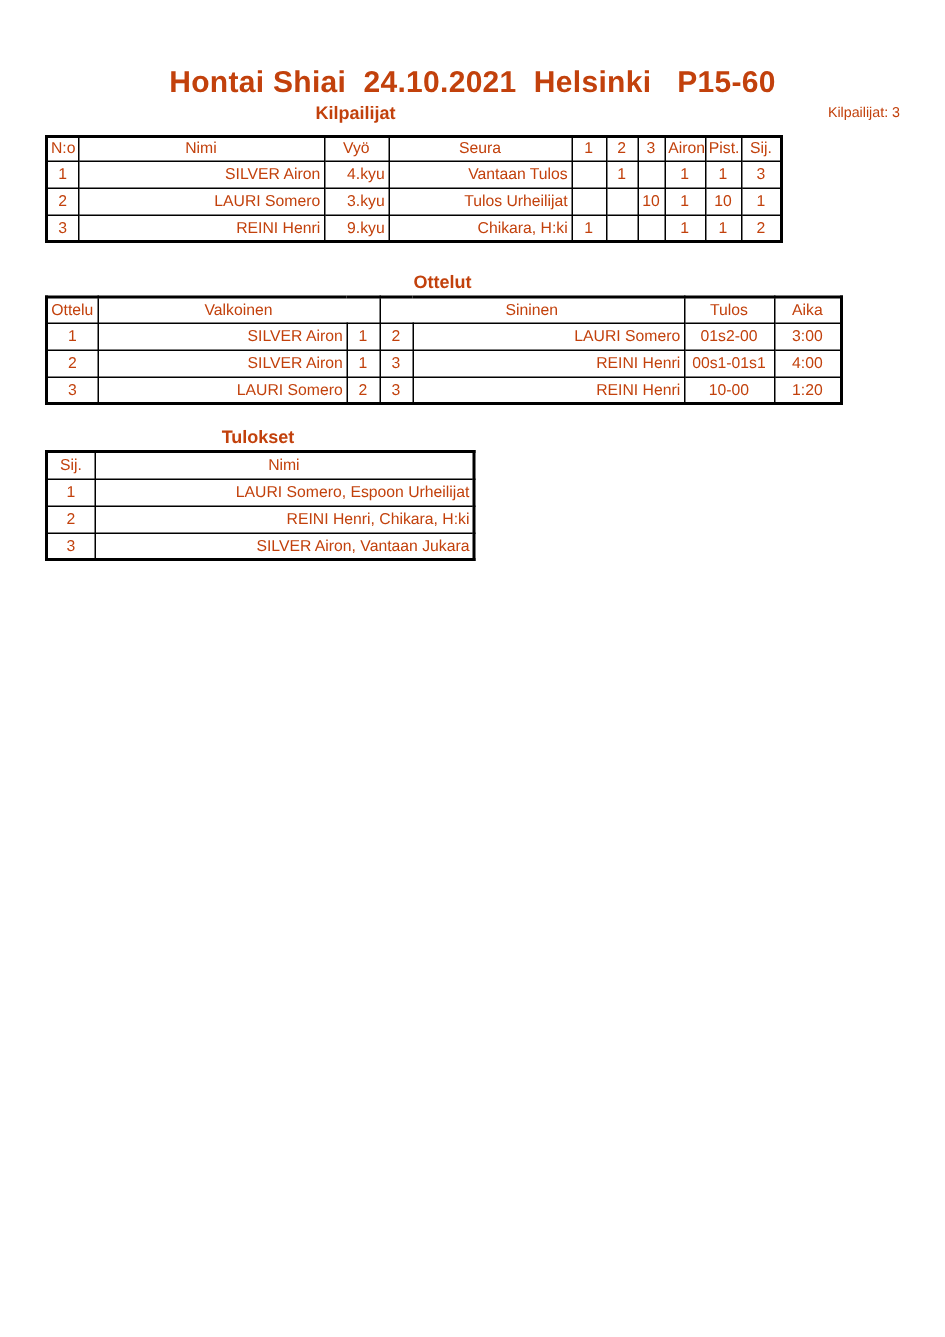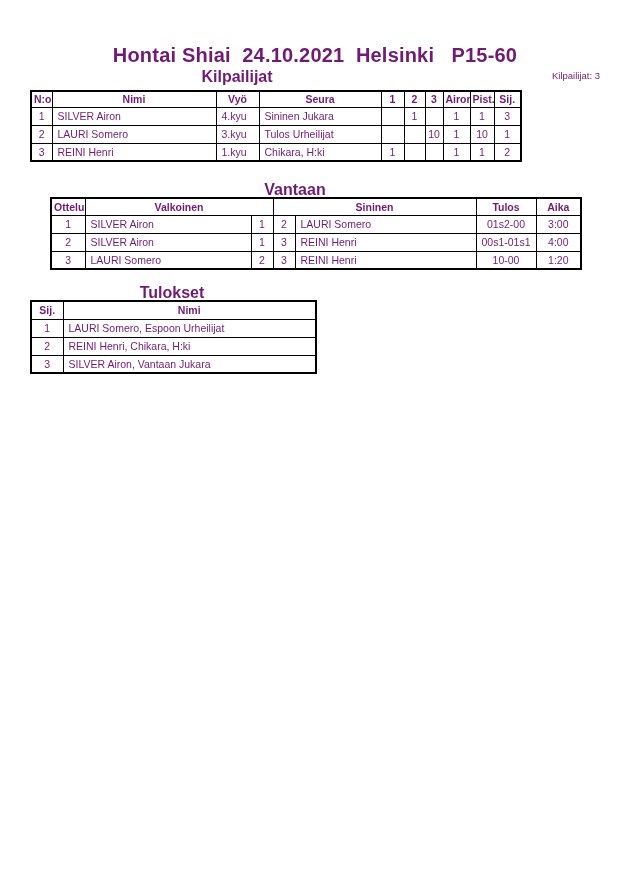--- a/index.html
+++ b/index.html
@@ -2,58 +2,58 @@
 <html><head>
 <meta charset="utf-8">
 <style>
   * { margin:0; padding:0; box-sizing:border-box; }
   html,body { background:#ffffff; }
   .page {
     position:relative;
     width:630px; height:891px;
     background:#ffffff;
     font-family:"Liberation Sans","DejaVu Sans",sans-serif;
-    color:#701a75;
+    color:#c2410c;
     overflow:hidden;
   }
   .title {
     position:absolute; top:44px; left:0; width:100%;
     text-align:center; font-weight:700; font-size:20px;
     white-space:pre; letter-spacing:0.2px;
   }
   .sec-heading {
     position:absolute; transform:translateX(-50%);
-    font-weight:700; font-size:16px; white-space:nowrap;
+    font-weight:700; font-size:12px; white-space:nowrap;
   }
   #h-kilpailijat { top:68px;  left:237px; }
   #h-ottelut     { top:181px; left:295px; }
   #h-tulokset    { top:284px; left:172px; }
   .count {
     position:absolute; top:70px; right:30px;
     font-size:9.5px;
     margin-left:32px;
   }
   table {
     position:absolute; border-collapse:collapse; table-layout:fixed;
     background:#ffffff; border:2px solid #000;
   }
   th, td {
     border:1px solid #000;
     font-size:10.5px;
     padding:0 2px;
     white-space:nowrap; overflow:hidden;
     vertical-align:middle;
   }
-  th { font-weight:700; text-align:center; }
-  .tl { text-align:left; padding-left:5px; }
+  th { font-weight:400; text-align:center; }
+  .tl { text-align:right; padding-left:5px; }
   .tc { text-align:center; }
   #t-kilpailijat { left:30px; top:90px;  width:490px; }
   #t-kilpailijat thead tr { height:16px; }
   #t-kilpailijat tbody tr { height:18px; }
-  #t-ottelut     { left:30px; top:197px; width:530px;margin-left:20px; }
+  #t-ottelut     { left:30px; top:197px; width:530px; }
   #t-ottelut thead tr { height:17px; }
   #t-ottelut tbody tr { height:18px; }
   #t-tulokset    { left:30px; top:300px; width:285px; }
   #t-tulokset tr { height:18px; }
 </style>
 </head>
 <body>
 
 <div class="page">
 
@@ -87,21 +87,21 @@
         <th>Airon.</th>
         <th>Pist.</th>
         <th>Sij.</th>
       </tr>
     </thead>
     <tbody>
       <tr>
         <td class="tc">1</td>
         <td class="tl">SILVER Airon</td>
         <td class="tl">4.kyu</td>
-        <td class="tl">Sininen Jukara</td>
+        <td class="tl">Vantaan Tulos</td>
         <td class="tc"></td>
         <td class="tc">1</td>
         <td class="tc"></td>
         <td class="tc">1</td>
         <td class="tc">1</td>
         <td class="tc">3</td>
       </tr>
       <tr>
         <td class="tc">2</td>
         <td class="tl">LAURI Somero</td>
@@ -110,33 +110,33 @@
         <td class="tc"></td>
         <td class="tc"></td>
         <td class="tc">10</td>
         <td class="tc">1</td>
         <td class="tc">10</td>
         <td class="tc">1</td>
       </tr>
       <tr>
         <td class="tc">3</td>
         <td class="tl">REINI Henri</td>
-        <td class="tl">1.kyu</td>
+        <td class="tl">9.kyu</td>
         <td class="tl">Chikara, H:ki</td>
         <td class="tc">1</td>
         <td class="tc"></td>
         <td class="tc"></td>
         <td class="tc">1</td>
         <td class="tc">1</td>
         <td class="tc">2</td>
       </tr>
     </tbody>
   </table>
 
-  <div class="sec-heading" id="h-ottelut">Vantaan</div>
+  <div class="sec-heading" id="h-ottelut">Ottelut</div>
 
   <table id="t-ottelut">
     <colgroup>
       <col style="width:34px">
         <col style="width:166px">
         <col style="width:22px">
         <col style="width:22px">
       <col style="width:181px">
         <col style="width:60px">
         <col style="width:45px">

